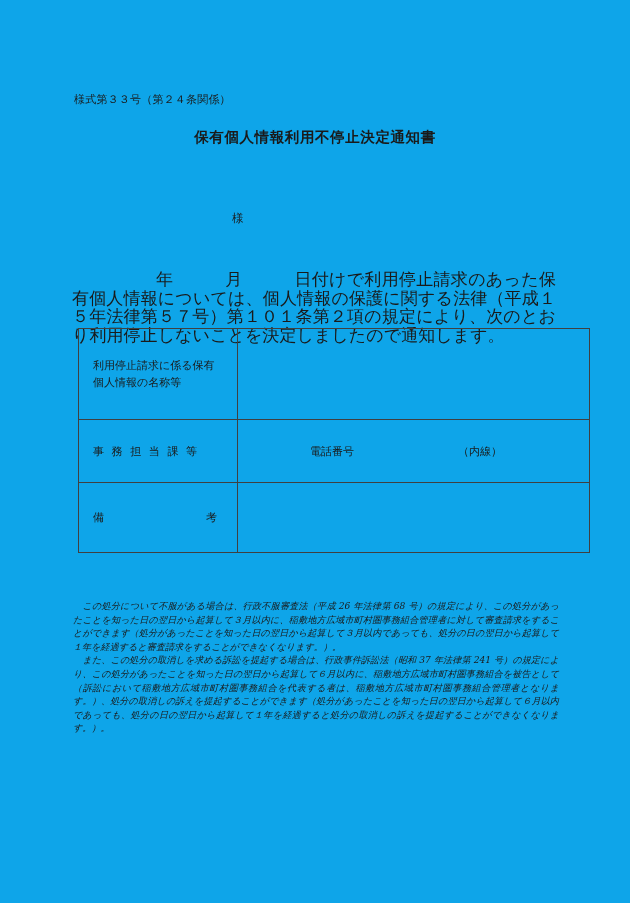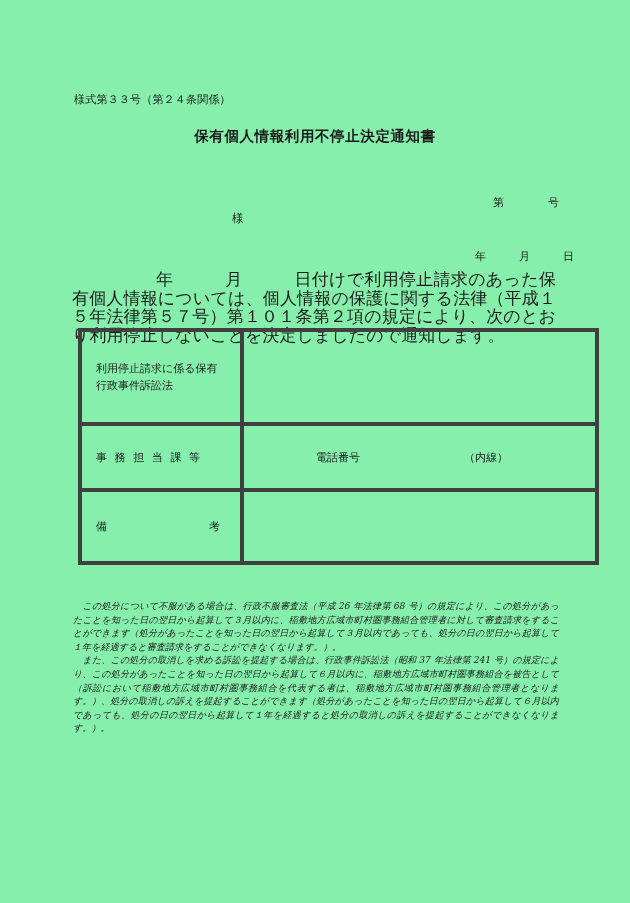--- a/index.html
+++ b/index.html
@@ -14,21 +14,21 @@
     position: relative;
     font-family: "DejaVu Serif", "Liberation Serif", serif;
     color: #1a1a1a;
     -webkit-font-smoothing: antialiased;
   }
   .page {
     position: absolute;
     inset: 0;
     width: 630px;
     height: 903px;
-    background: #86efac;
+    background: #0ea5e9;
     overflow: hidden;
   }
 
   
   .form-no {
     position: absolute;
     left: 74px;
     top: 92px;
     font-size: 11px;
     line-height: 16px;
@@ -38,21 +38,20 @@
   .doc-title {
     position: absolute;
     left: 0;
     right: 0;
     top: 127px;
     text-align: center;
     font-size: 14.5px;
     font-weight: bold;
     letter-spacing: 0.6px;
     line-height: 20px;
-    font-family: Liberation Mono, monospace;
   }
 
   
   .meta-block {
     position: absolute;
     right: 56px;
     top: 158px;
     font-size: 11px;
     line-height: 18px;
     text-align: left;
@@ -97,21 +96,21 @@
   
   .form-table {
     position: absolute;
     left: 78px;
     top: 328px;
     width: 475px;
     border-collapse: collapse;
     table-layout: fixed;
   }
   .form-table td {
-    border: 4px solid #404040;
+    border: 1px solid #404040;
     padding: 0;
     vertical-align: middle;
     font-size: 11px;
     font-family: Liberation Serif, serif;
   }
   .form-table td.label {
     width: 144px;
     padding: 0 0 0 14px;
     line-height: 17px;
   }
@@ -163,36 +162,32 @@
 </style>
 </head>
 <body>
 
 <div class="page">
 
   <div class="form-no">様式第３３号（第２４条関係）</div>
 
   <div class="doc-title">保有個人情報利用不停止決定通知書</div>
 
-  <div class="meta-block">
-    <span class="meta-line meta-no">第　　　　号</span>
-    <span class="meta-line">年　　　月　　　日</span>
-  </div>
 
   <div class="addressee">様</div>
 
 
   <div class="body-para">年　　　月　　　日付けで利用停止請求のあった保有個人情報については、個人情報の保護に関する法律（平成１５年法律第５７号）第１０１条第２項の規定により、次のとおり利用停止しないことを決定しましたので通知します。</div>
 
   <table class="form-table">
     <tbody>
       <tr class="row-name">
         <td class="label">
           <div>利用停止請求に係る保有</div>
-          <div>行政事件訴訟法</div>
+          <div>個人情報の名称等</div>
         </td>
         <td class="value"></td>
       </tr>
 
 
       <tr class="row-dept">
         <td class="label">事務担当課等</td>
         <td class="value">
           <div class="phone-line">
             <span class="tel-label">電話番号</span>

